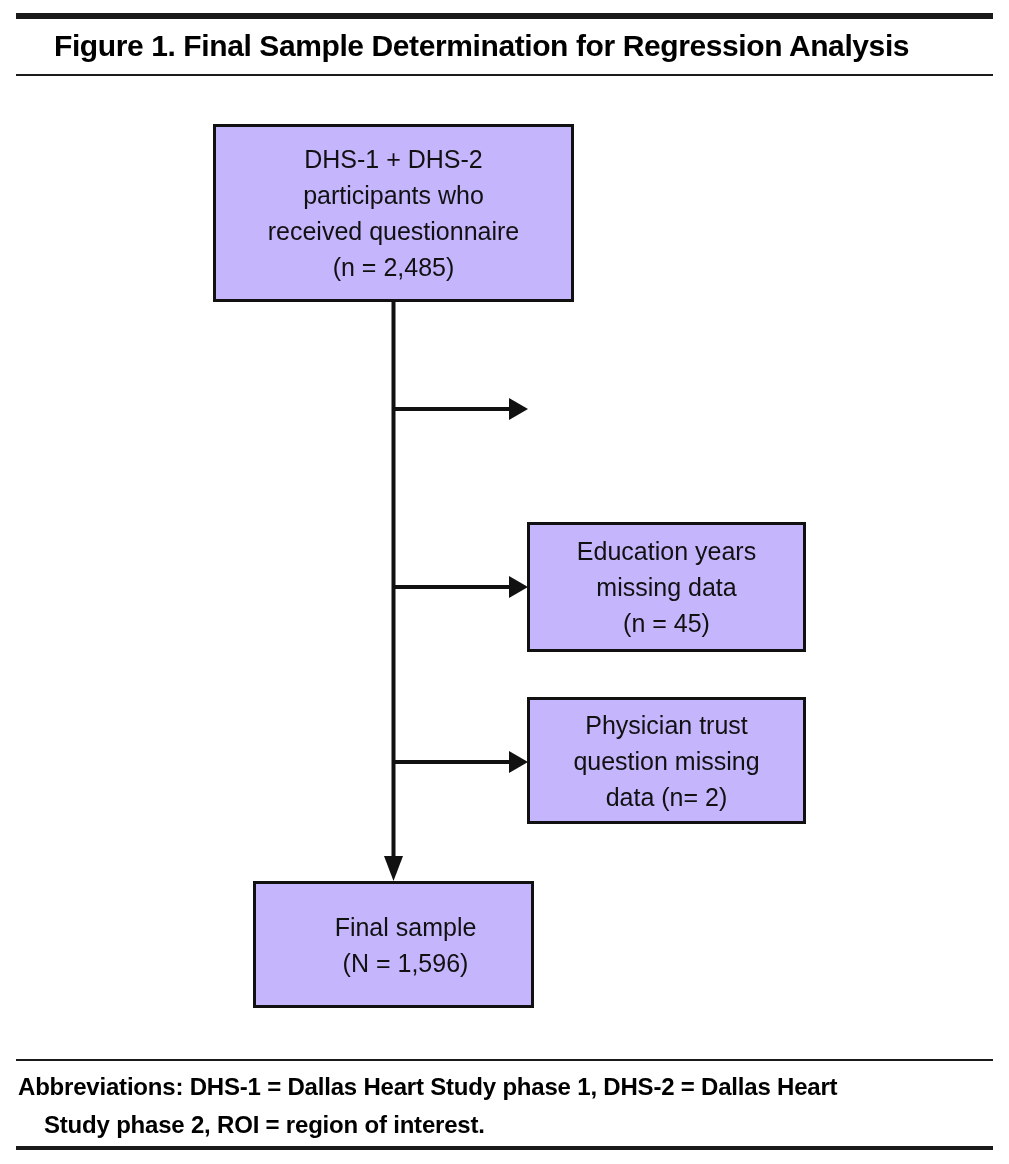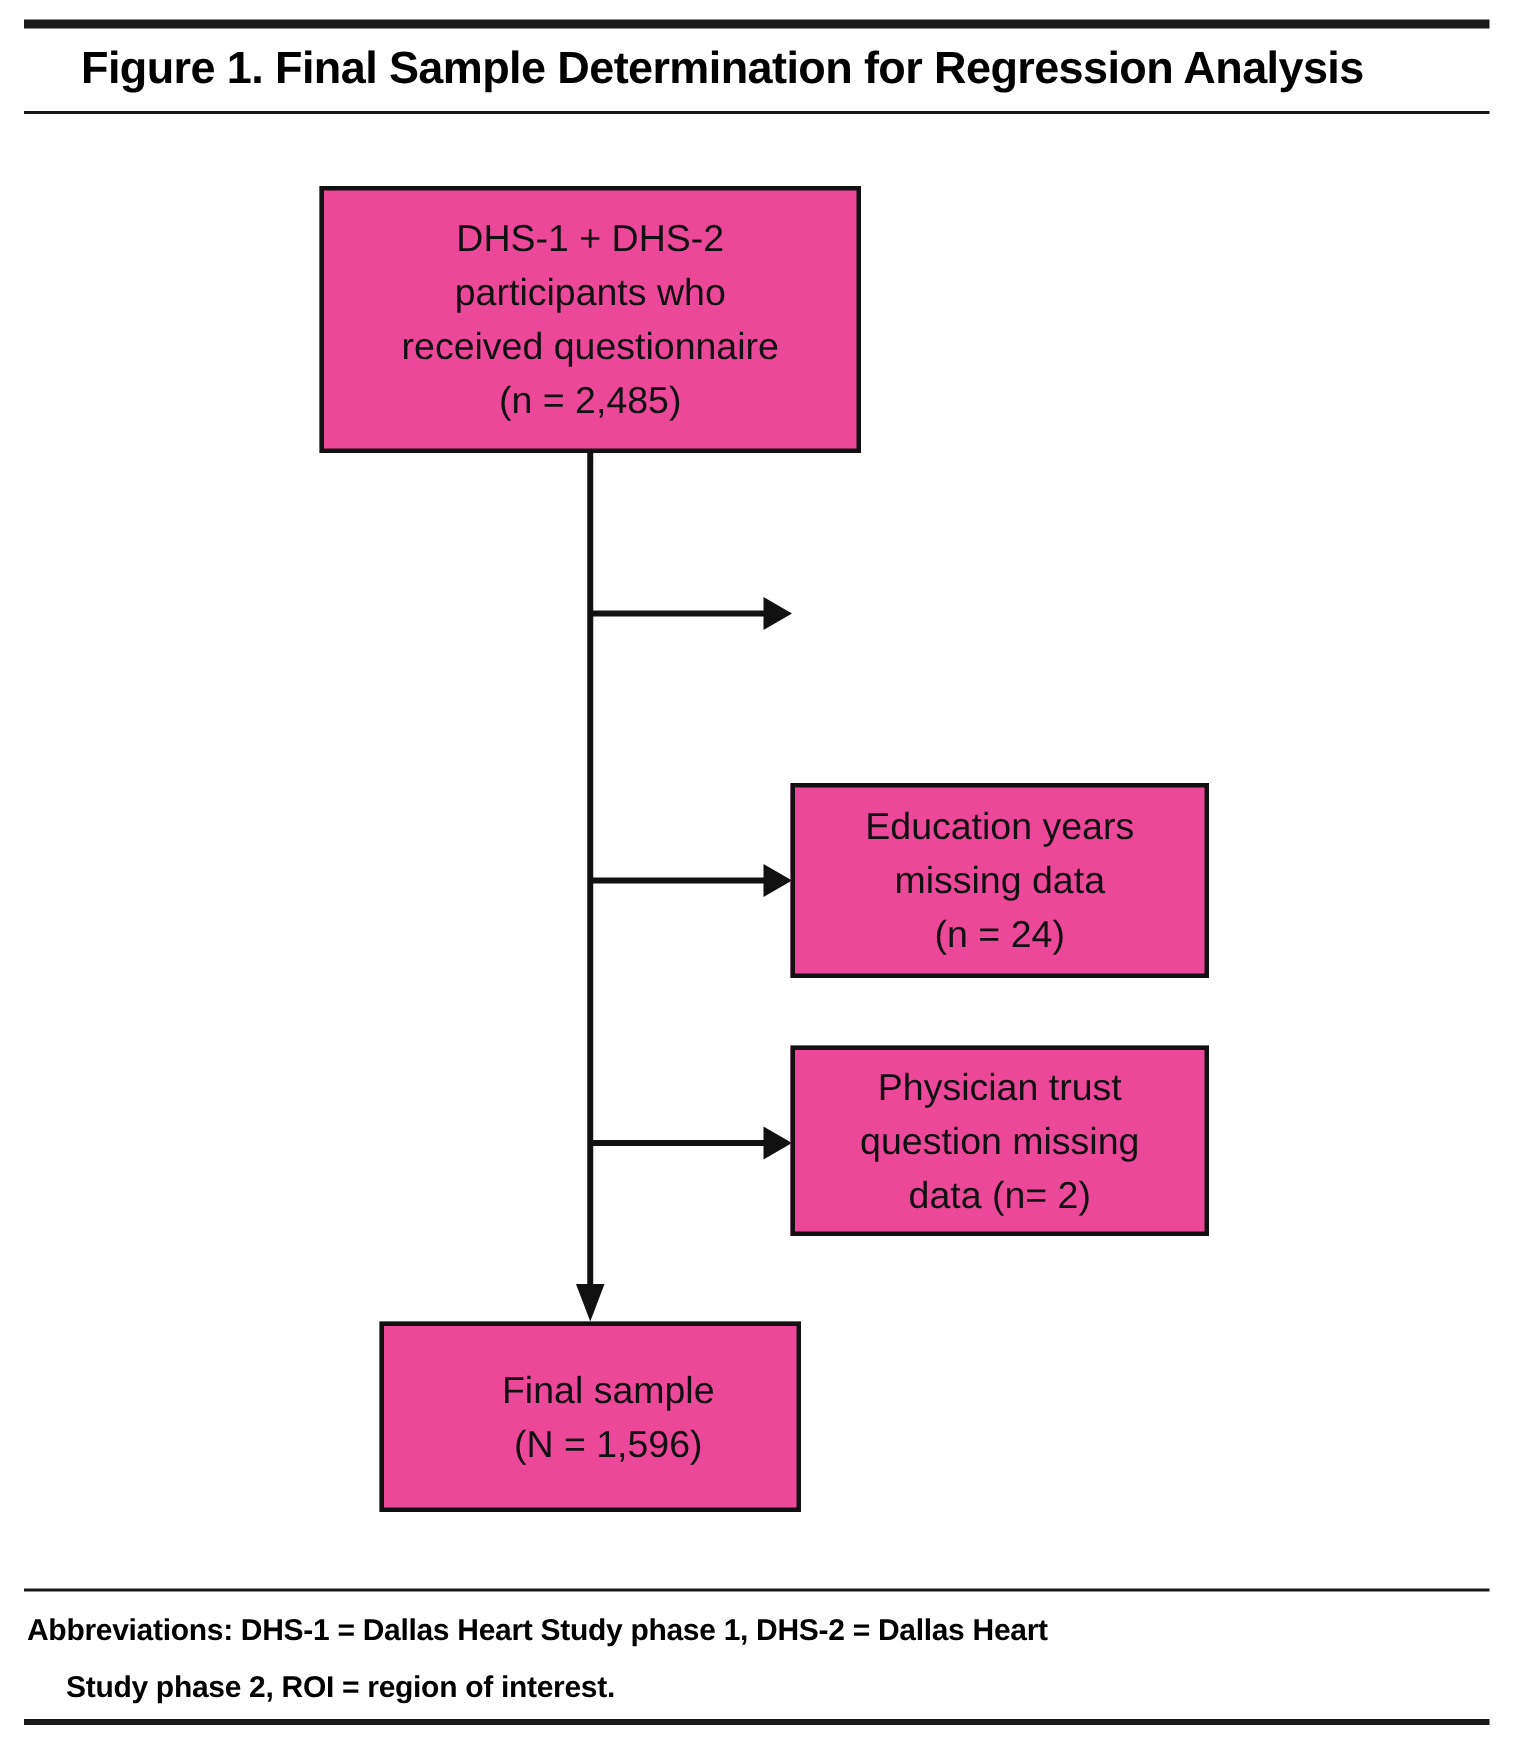--- a/index.html
+++ b/index.html
@@ -53,21 +53,21 @@
     left: 0;
     top: 0;
     width: 1009px;
     height: 1164px;
   }
 
   .node {
     position: absolute;
     box-sizing: border-box;
     border: 3px solid #111111;
-    background: #ec4899;
+    background: #c4b5fd;
     display: flex;
     align-items: center;
     justify-content: center;
     text-align: center;
   }
   .node .node-text {
     font-size: 25px;
     line-height: 36px;
     color: #111111;
     white-space: pre-line;
@@ -90,21 +90,21 @@
     height: 1164px;
     pointer-events: none;
   }
 
   
   #footnote {
     position: absolute;
     left: 18px;
     top: 1068px;
     width: 960px;
-    font-size: 20px;
+    font-size: 24px;
     font-weight: bold;
     line-height: 38px;
     letter-spacing: -0.2px;
   }
   #footnote .foot-line-2 {
     display: block;
     padding-left: 26px;
   }
 </style>
 </head>
@@ -140,21 +140,21 @@
       <span class="node-text">DHS-1 + DHS-2
 participants who
 received questionnaire
 (n = 2,485)</span>
     </div>
 
 
     <div class="node" id="node-excl-2">
       <span class="node-text">Education years
 missing data
-(n = 24)</span>
+(n = 45)</span>
     </div>
 
     <div class="node" id="node-excl-3">
       <span class="node-text">Physician trust
 question missing
 data (n= 2)</span>
     </div>
 
     <div class="node" id="node-final">
       <span class="node-text">Final sample

